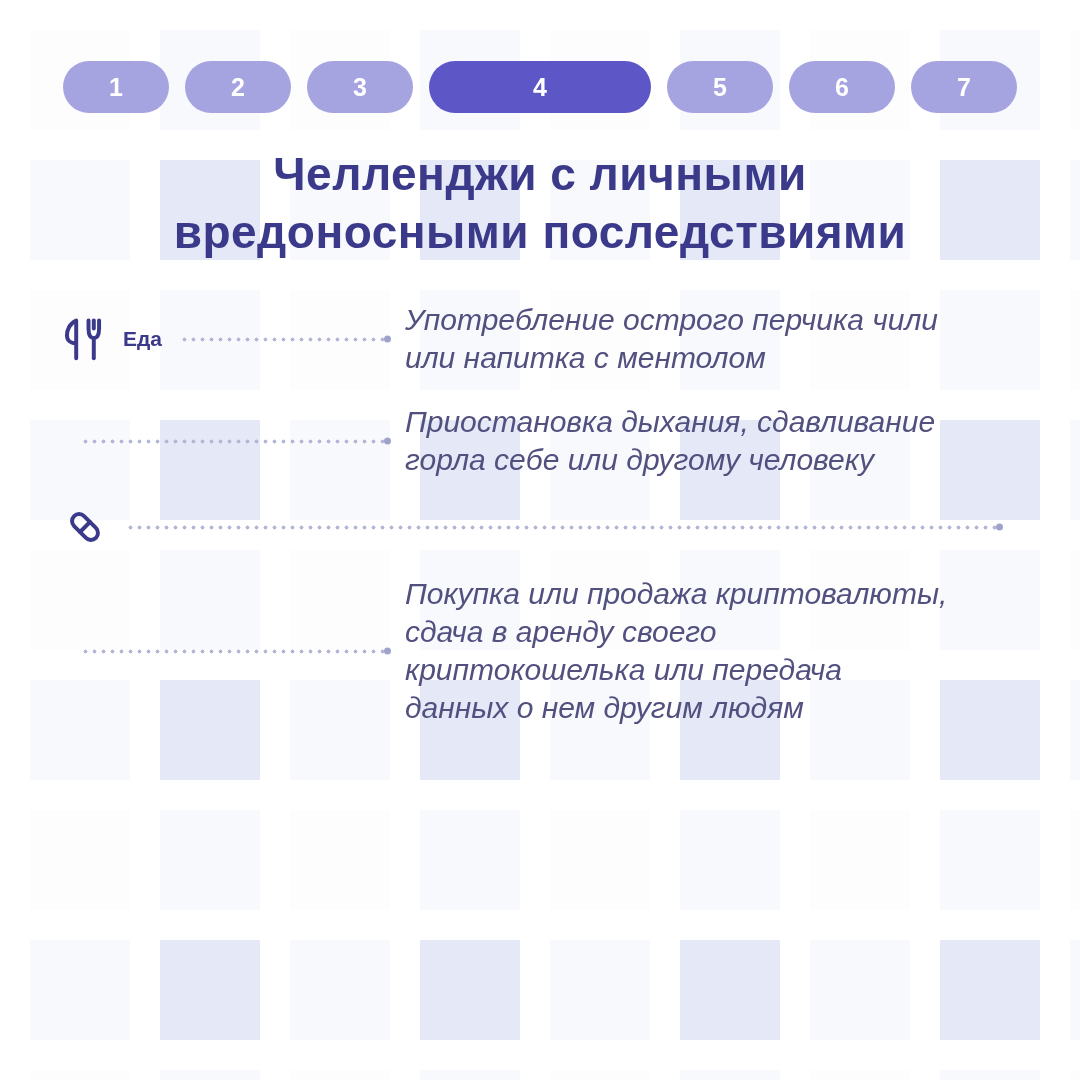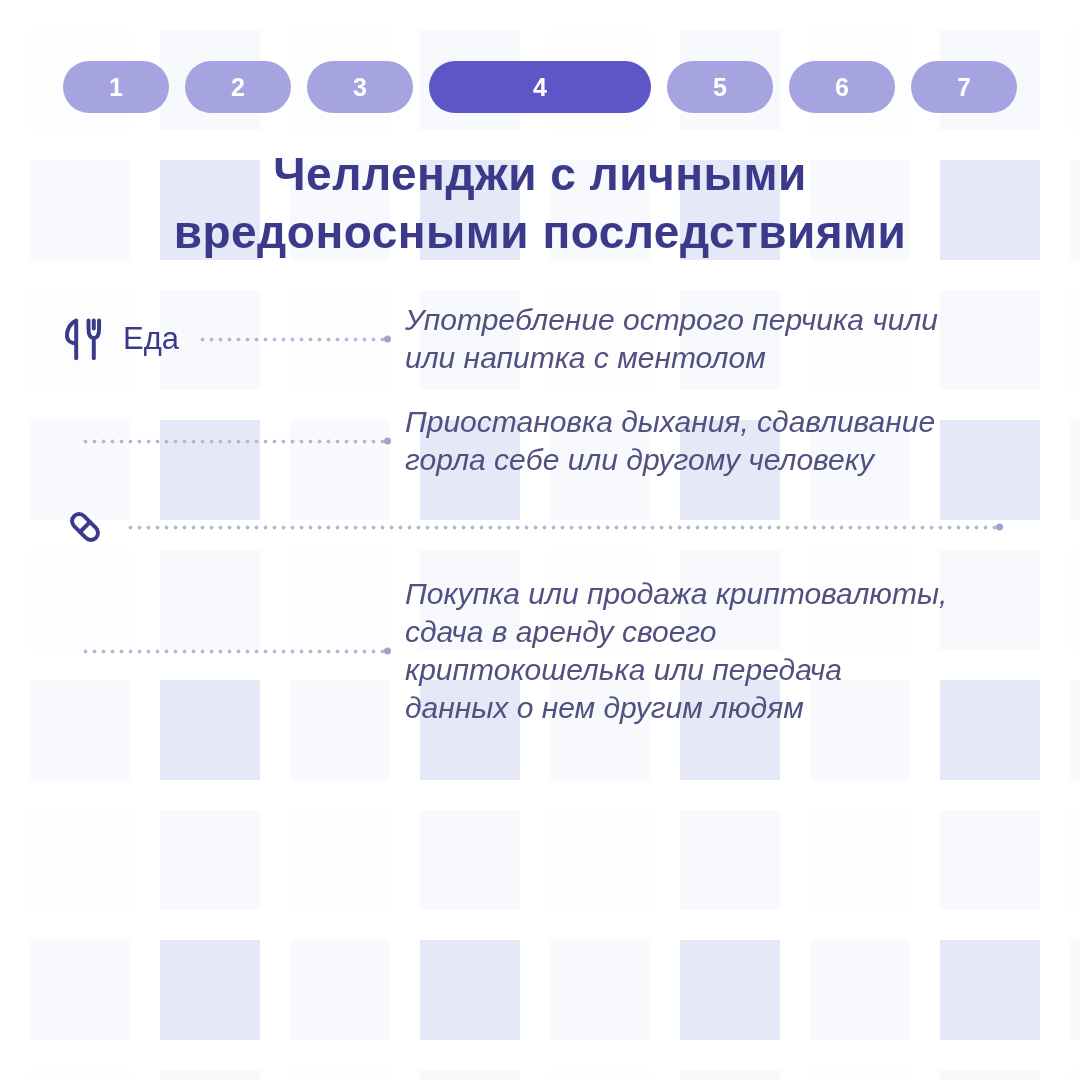--- a/index.html
+++ b/index.html
@@ -75,23 +75,23 @@
     flex:0 0 auto;
   }
   .icon{
     width:44px;height:44px;
     flex:0 0 44px;
     color:#3b3a8a;
     display:flex;align-items:center;justify-content:center;
   }
   .icon svg{width:44px;height:44px;display:block;}
   .label{
-    font-size:31px;
+    font-size:21px;
     line-height:38px;
-    font-weight:normal;
+    font-weight:bold;
     color:#3b3a8a;
     white-space:pre-line;
     max-width:276px;
   }
   .leader{
     flex:1 1 10px;
     min-width:8px;
     height:5px;
     margin:0 16px 0 18px;
     position:relative;

